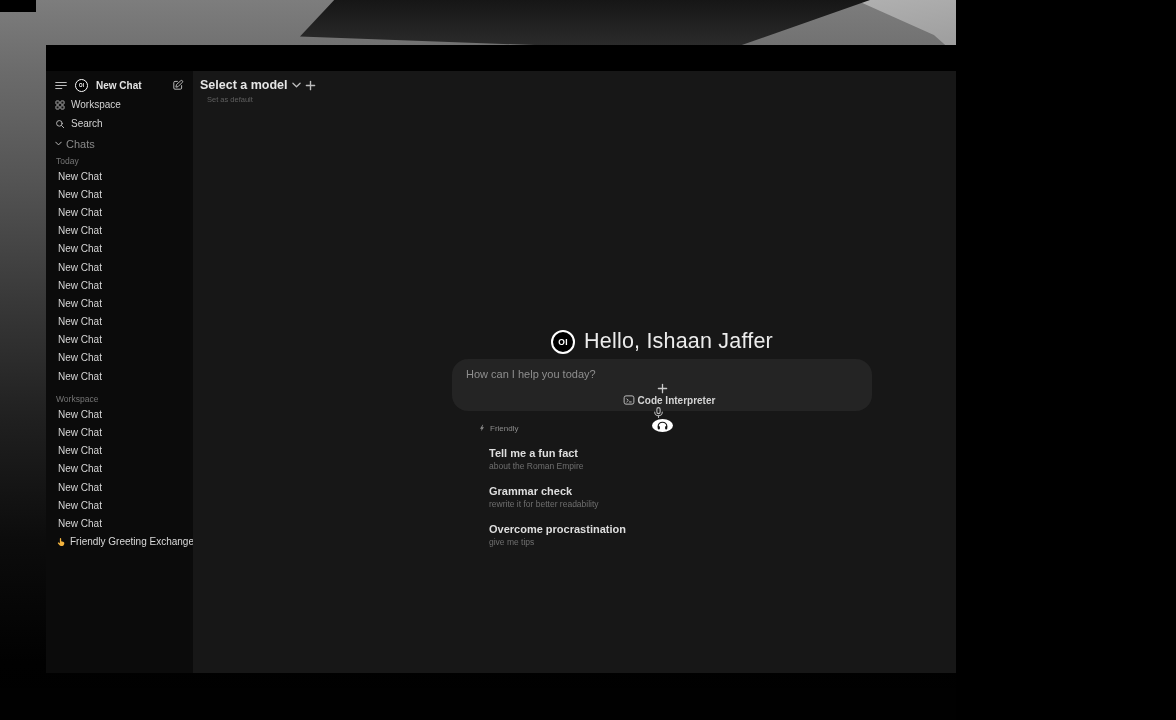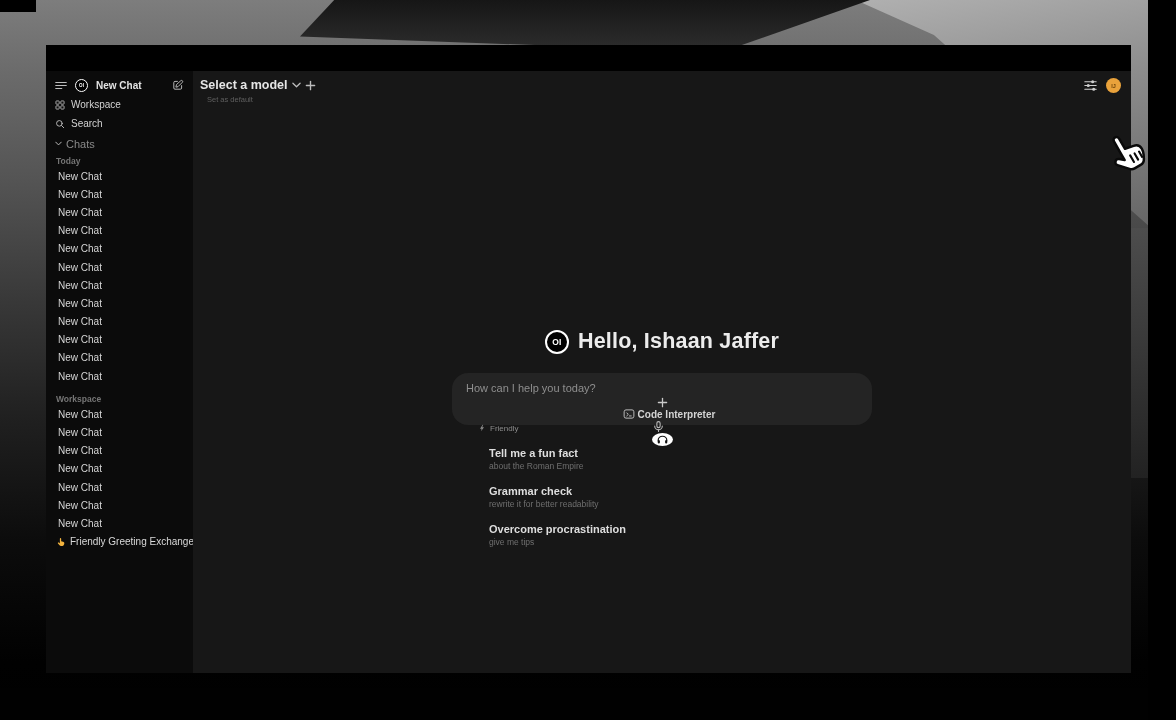--- a/index.html
+++ b/index.html
@@ -1,18 +1,18 @@
 <!DOCTYPE html>
 <html><head>
 <meta charset="utf-8">
 <style>
   * { margin:0; padding:0; box-sizing:border-box; }
   html,body { width:1176px; height:720px; background:#000; overflow:hidden;
               font-family:"Liberation Sans","DejaVu Sans",sans-serif; }
-  .stage { position:relative; width:1148px; height:720px; background:#000; overflow:hidden; }
+  .stage { position:relative; width:956px; height:720px; background:#000; overflow:hidden; }
 
   
   .wp { position:absolute; inset:0;
         background:linear-gradient(180deg,#7d7d7d 0%,#6b6b6b 10%,#545454 25%,#383838 42%,#202020 58%,#0c0c0c 75%,#010101 92%,#000 100%); }
   .wp-facet-light { position:absolute; left:820px; top:0; width:356px; height:250px;
         background:linear-gradient(170deg,#b2b2b2 0%,#8d8d8d 40%,#5f5f5f 100%);
         clip-path:polygon(10% 0,100% 0,100% 100%,32% 14%); }
   .wp-facet-dark { position:absolute; left:300px; top:0; width:570px; height:52px;
         background:linear-gradient(180deg,#161616,#2e2e2e);
         clip-path:polygon(6% 0,100% 0,74% 100%,0 70%); }
@@ -34,21 +34,21 @@
   .sb-spacer { flex:1; }
   .logo-badge { width:13px; height:13px; border-radius:50%; background:#000; border:1px solid #fff;
                 color:#fff; font-size:4.6px; font-weight:800; display:flex; align-items:center;
                 justify-content:center; letter-spacing:.2px; flex:none; }
   .sb-nav-row { display:flex; align-items:center; height:19px; padding:0 9px; gap:6px;
                 font-size:10px; font-weight:500; color:#d2d2d2; cursor:pointer; }
   .sb-icon { color:#bdbdbd; display:flex; align-items:center; }
   .chats-header { display:flex; align-items:center; height:13px; margin-top:4px; padding:0 9px;
                   gap:4px; font-size:11px; color:#8a8a8a; cursor:pointer; }
   .group-label { height:13px; margin-top:4px; padding-left:10px; font-size:8.5px; color:#757575;
-                 display:flex; align-items:center;font-weight:bold; }
+                 display:flex; align-items:center; }
   .group-label.second { margin-top:7px; }
   .chat-item { height:18.2px; display:flex; align-items:center; padding-left:12px;
                font-size:10px; font-weight:500; color:#d6d6d6; cursor:pointer; white-space:nowrap; }
   .named-chat { height:18.2px; display:flex; align-items:center; gap:4px; padding-left:10px;
                 font-size:10px; font-weight:500; color:#d9d9d9; cursor:pointer; white-space:nowrap; }
 
   
   .main { flex:1; position:relative; background:#171717; overflow:hidden; }
   .model-row { position:absolute; left:7px; top:7px; display:flex; align-items:center; gap:4px;
                color:#e5e5e5; cursor:pointer; }
@@ -57,23 +57,23 @@
   .top-right { position:absolute; right:10px; top:7px; display:flex; align-items:center; gap:8px; }
   .avatar { width:15px; height:15px; border-radius:50%; background:#e9a23b; display:flex;
             align-items:center; justify-content:center; font-size:5.5px; font-weight:700;
             color:rgba(90,52,0,.85); cursor:pointer; }
 
   .greeting { position:absolute; top:258px; left:0; right:0; display:flex; align-items:center;
               justify-content:center; gap:9px; }
   .greet-logo { width:24px; height:24px; border-radius:50%; background:#000; border:2px solid #fff;
                 color:#fff; font-size:8.5px; font-weight:800; letter-spacing:.3px;
                 display:flex; align-items:center; justify-content:center; flex:none; }
-  .greet-text { font-size:21.5px; font-weight:700; color:#ececec; letter-spacing:.2px; }
-
-  .composer { position:absolute; top:302px; left:50%; transform:translateX(-50%);
+  .greet-text { font-size:21.5px; font-weight:400; color:#ececec; letter-spacing:.2px; }
+
+  .composer { position:absolute; top:288px; left:50%; transform:translateX(-50%);
               width:420px; height:52px; background:#242424; border-radius:16px; }
   .composer textarea { display:block; width:100%; height:24px; padding:9px 14px 0;
               background:transparent; border:none; outline:none; resize:none;
               font-family:inherit; font-size:11px; color:#ddd; }
   .composer textarea::placeholder { color:#8f8f8f; }
   .composer-row { position:absolute; left:7px; right:6px; bottom:6px; height:22px;
                   display:flex; align-items:center;flex-direction:column; }
   .icon-btn { display:flex; align-items:center; justify-content:center; cursor:pointer;
               color:#c9c9c9; background:none; border:none; padding:0; }
   .ci-chip { display:flex; align-items:center; gap:3px; margin-left:13px; cursor:pointer;

